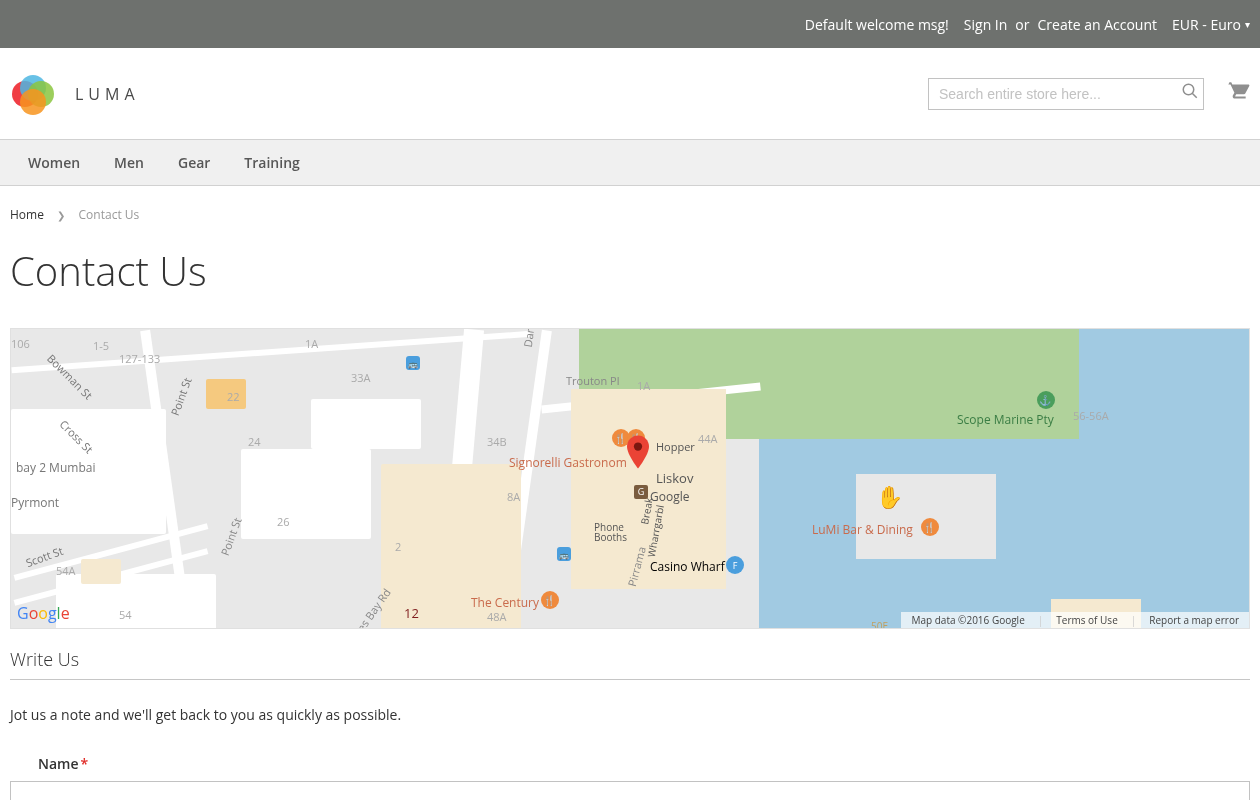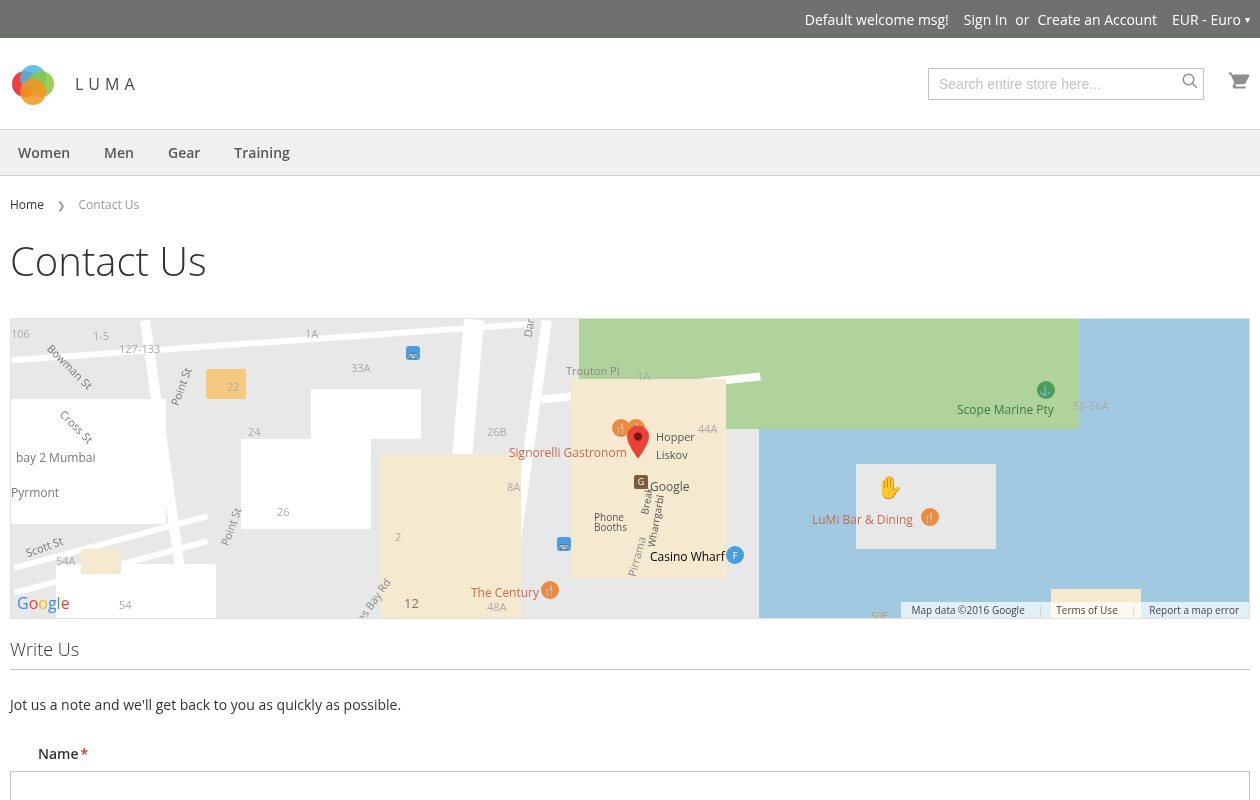--- a/index.html
+++ b/index.html
@@ -1,19 +1,19 @@
 <!DOCTYPE html>
 <html><head>
 <meta charset="utf-8">
 <style>
   * { box-sizing: border-box; margin: 0; padding: 0; }
   body { font-family: 'Open Sans', Helvetica, Arial, sans-serif; color: #333; font-size: 14px; width: 1260px; }
   
   
-  .topbar { background: #6e716e; color: #fff; height: 38px; display: flex; align-items: center; padding: 3px 10px; }
+  .topbar { background: #6e716e; color: #fff; height: 48px; display: flex; align-items: center; padding: 3px 10px; }
   .topbar .welcome { margin-left: auto; font-size: 14px; }
   .topbar .links { display: flex; align-items: center; margin-left: 15px; font-size: 14px; }
   .topbar a { color: #fff; text-decoration: none; }
   .topbar .or { margin: 0 8px; }
   .topbar .currency { margin-left: 15px; display: flex; align-items: center; cursor: pointer; }
   .topbar .chevron { margin-left: 4px; font-size: 10px; }
   
   
   .header { background: #fff; height: 91px; display: flex; align-items: center; padding: 0 10px; }
   .logo { display: flex; align-items: center; cursor: pointer; }
@@ -28,21 +28,21 @@
   .logo-text { font-size: 16px; letter-spacing: 5px; font-weight: 400; margin-left: 20px; color: #4a4a4a; }
   
   .header-right { margin-left: auto; display: flex; align-items: center; }
   .search-wrap { position: relative; width: 276px; }
   .search-input { width: 100%; height: 32px; border: 1px solid #c2c2c2; padding: 0 35px 0 10px; font-size: 14px; color: #333; }
   .search-input::placeholder { color: #c2c2c2; }
   .search-btn { position: absolute; right: 5px; top: 4px; background: none; border: none; cursor: pointer; color: #8f8f8f; font-size: 18px; }
   .cart { margin-left: 20px; color: #8f8f8f; font-size: 26px; cursor: pointer; }
   
   
-  .nav { background: #f0f0f0; height: 47px; display: flex; align-items: center; padding: 0 18px; border-top: 1px solid #d1d1d1; border-bottom: 1px solid #d1d1d1; }
+  .nav { background: #f0f0f0; height: 47px; display: flex; align-items: center; padding: 0 28px; border-top: 1px solid #d1d1d1; border-bottom: 1px solid #d1d1d1; }
   .nav-item { font-weight: 600; color: #575757; margin-right: 34px; cursor: pointer; }
   
   
   .main { padding: 0 10px; }
   .breadcrumbs { padding: 20px 0 10px; font-size: 12px; color: #333; }
   .breadcrumbs .home { color: #006bb4; cursor: pointer; color: #333; }
   .breadcrumbs .sep { margin: 0 10px; color: #999; font-size: 10px; }
   .breadcrumbs .current { color: #999; }
   
   .page-title { font-size: 40px; font-weight: 300; color: #333; margin: 10px 0 30px; }
@@ -78,21 +78,21 @@
   .ml-street3 { left: 45px; top: 100px; transform: rotate(45deg); }
   .ml-street4 { left: 5px; top: 130px; font-size: 12px; font-weight: 500; color: #777; }
   .ml-street5 { left: 0; top: 165px; font-size: 12px; font-weight: 500; color: #777; }
   .ml-street6 { left: 14px; top: 220px; transform: rotate(-20deg); }
   .ml-num1 { left: 82px; top: 9px; color:#aaa; }
   .ml-num1b { left: 108px; top: 22px; color:#aaa; }
   .ml-num2 { left: 216px; top: 60px; color:#aaa; }
   .ml-num3 { left: 237px; top: 105px; color:#aaa; }
   .ml-num4 { left: 266px; top: 185px; color:#aaa; }
   .ml-num5 { left: 384px; top: 210px; color:#aaa; }
-  .ml-num6 { left: 393px; top: 275px; font-size: 13px; color:#737373; }
+  .ml-num6 { left: 393px; top: 275px; font-size: 13px; color:#7f1d1d; }
   .ml-num7 { left: 45px; top: 234px; color:#aaa; }
   .ml-num8 { left: 108px; top: 278px; color:#aaa; }
   .ml-num9 { left: 0; top: 7px; color:#aaa; }
   .ml-num10 { left: 294px; top: 7px; color:#aaa; }
   .ml-num11 { left: 340px; top: 41px; color:#aaa; }
   .ml-num12 { left: 476px; top: 105px; color:#aaa; }
   .ml-num13 { left: 626px; top: 49px; color:#aaa; }
   .ml-num14 { left: 687px; top: 102px; color:#aaa; }
   .ml-num15 { left: 476px; top: 280px; color:#aaa; }
   .ml-num16 { left: 1062px; top: 79px; color:#aaa; }
@@ -103,21 +103,21 @@
   .ml-road4 { left: 325px; top: 280px; transform: rotate(-55deg); font-size: 11px; color:#888; }
   .ml-road5 { left: 507px; top: 0px; transform: rotate(-82deg); font-size: 11px; color:#888; }
   .ml-poi1 { left: 498px; top: 125px; font-size: 12px; color: #c96b4c; font-weight: 500; }
   .ml-poi2 { left: 460px; top: 265px; font-size: 12px; color: #c96b4c; font-weight: 500; }
   .ml-poi3 { left: 639px; top: 159px; font-size: 12px; color: #555; font-weight: 500; }
   .ml-poi4 { left: 946px; top: 82px; font-size: 12px; color: #3a7d44; font-weight: 500; }
   .ml-poi5 { left: 801px; top: 192px; font-size: 12px; color: #c96b4c; font-weight: 500; }
   .ml-poi6 { left: 639px; top: 229px; font-size: 12px; color: #000000; font-weight: 400; }
   .ml-poi7 { left: 583px; top: 193px; font-size: 10px; color: #555; line-height: 1; }
   .ml-poi8 { left: 645px; top: 110px; font-size: 11px; color: #555; }
-  .ml-poi9 { left: 645px; top: 128px; font-size: 11px; color: #555; }
+  .ml-poi9 { left: 645px; top: 140px; font-size: 13px; color: #555; }
   .ml-poi10 { left: 618px; top: 195px; font-size: 10px; color: #555; transform: rotate(-80deg); }
   .ml-poi11 { left: 622px; top: 175px; font-size: 10px; color: #555; transform: rotate(-80deg); }
   .ml-scale { left: 860px; top: 290px; font-size: 10px; color: #c0a060; }
   
   .poi-dot { position: absolute; width: 18px; height: 18px; border-radius: 50%; background: #ef8a3d; color:#fff; font-size: 10px; display:flex; align-items:center; justify-content:center; }
   .pd1 { left: 601px; top: 100px; }
   .pd2 { left: 616px; top: 100px; }
   .pd3 { left: 530px; top: 262px; }
   .pd4 { left: 910px; top: 189px; }
   .pd5 { left: 1026px; top: 62px; background: #4a9e5c; }
@@ -251,21 +251,21 @@
       <div class="map-label ml-num2">22</div>
       <div class="map-label ml-num3">24</div>
       <div class="map-label ml-num4">26</div>
       <div class="map-label ml-num5">2</div>
       <div class="map-label ml-num6">12</div>
       <div class="map-label ml-num7">54A</div>
       <div class="map-label ml-num8">54</div>
       <div class="map-label ml-num9">106</div>
       <div class="map-label ml-num10">1A</div>
       <div class="map-label ml-num11">33A</div>
-      <div class="map-label ml-num12">26B</div>
+      <div class="map-label ml-num12">34B</div>
       <div class="map-label ml-num13">1A</div>
       <div class="map-label ml-num14">44A</div>
       <div class="map-label ml-num15">48A</div>
       <div class="map-label ml-num16">56-56A</div>
       <div class="map-label ml-num17">8A</div>
 
       <div class="map-label ml-poi1">Signorelli Gastronom</div>
       <div class="map-label ml-poi2">The Century</div>
       <div class="map-label ml-poi3">Google</div>
       <div class="map-label ml-poi4">Scope Marine Pty</div>

